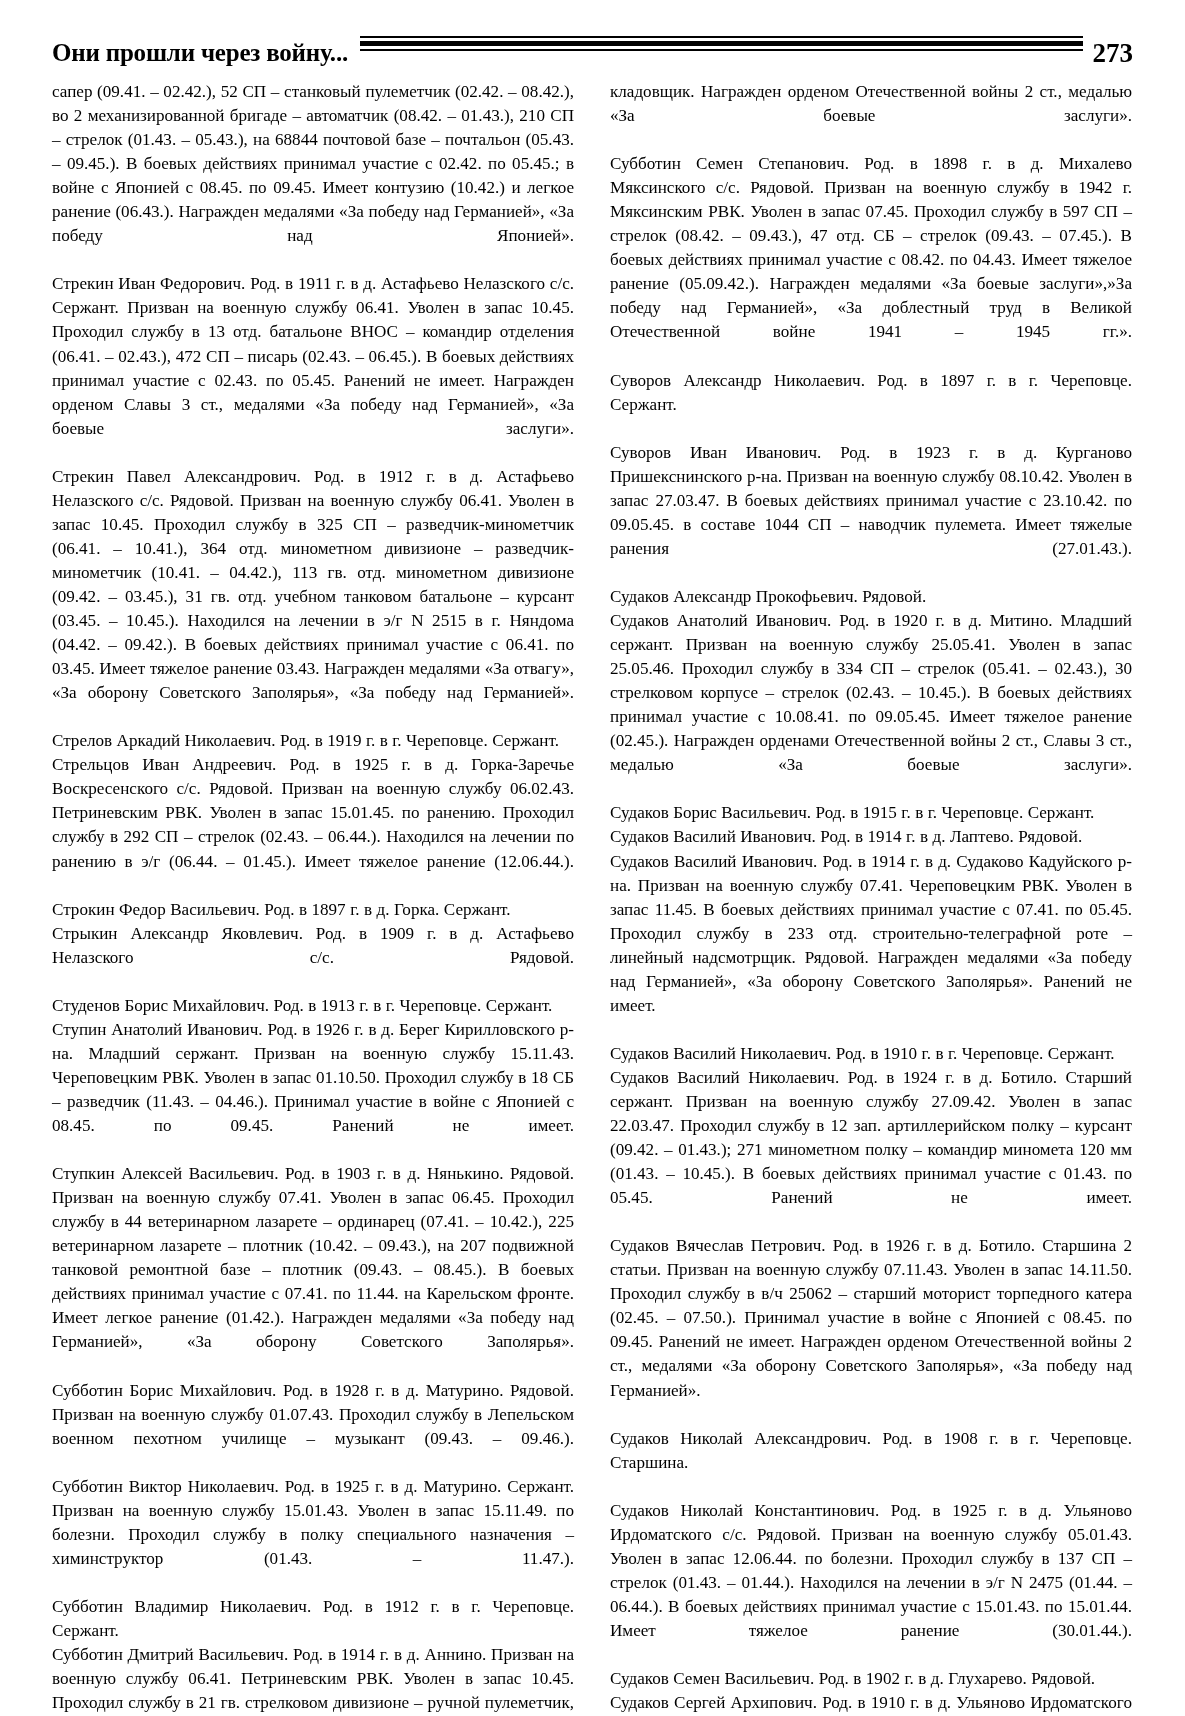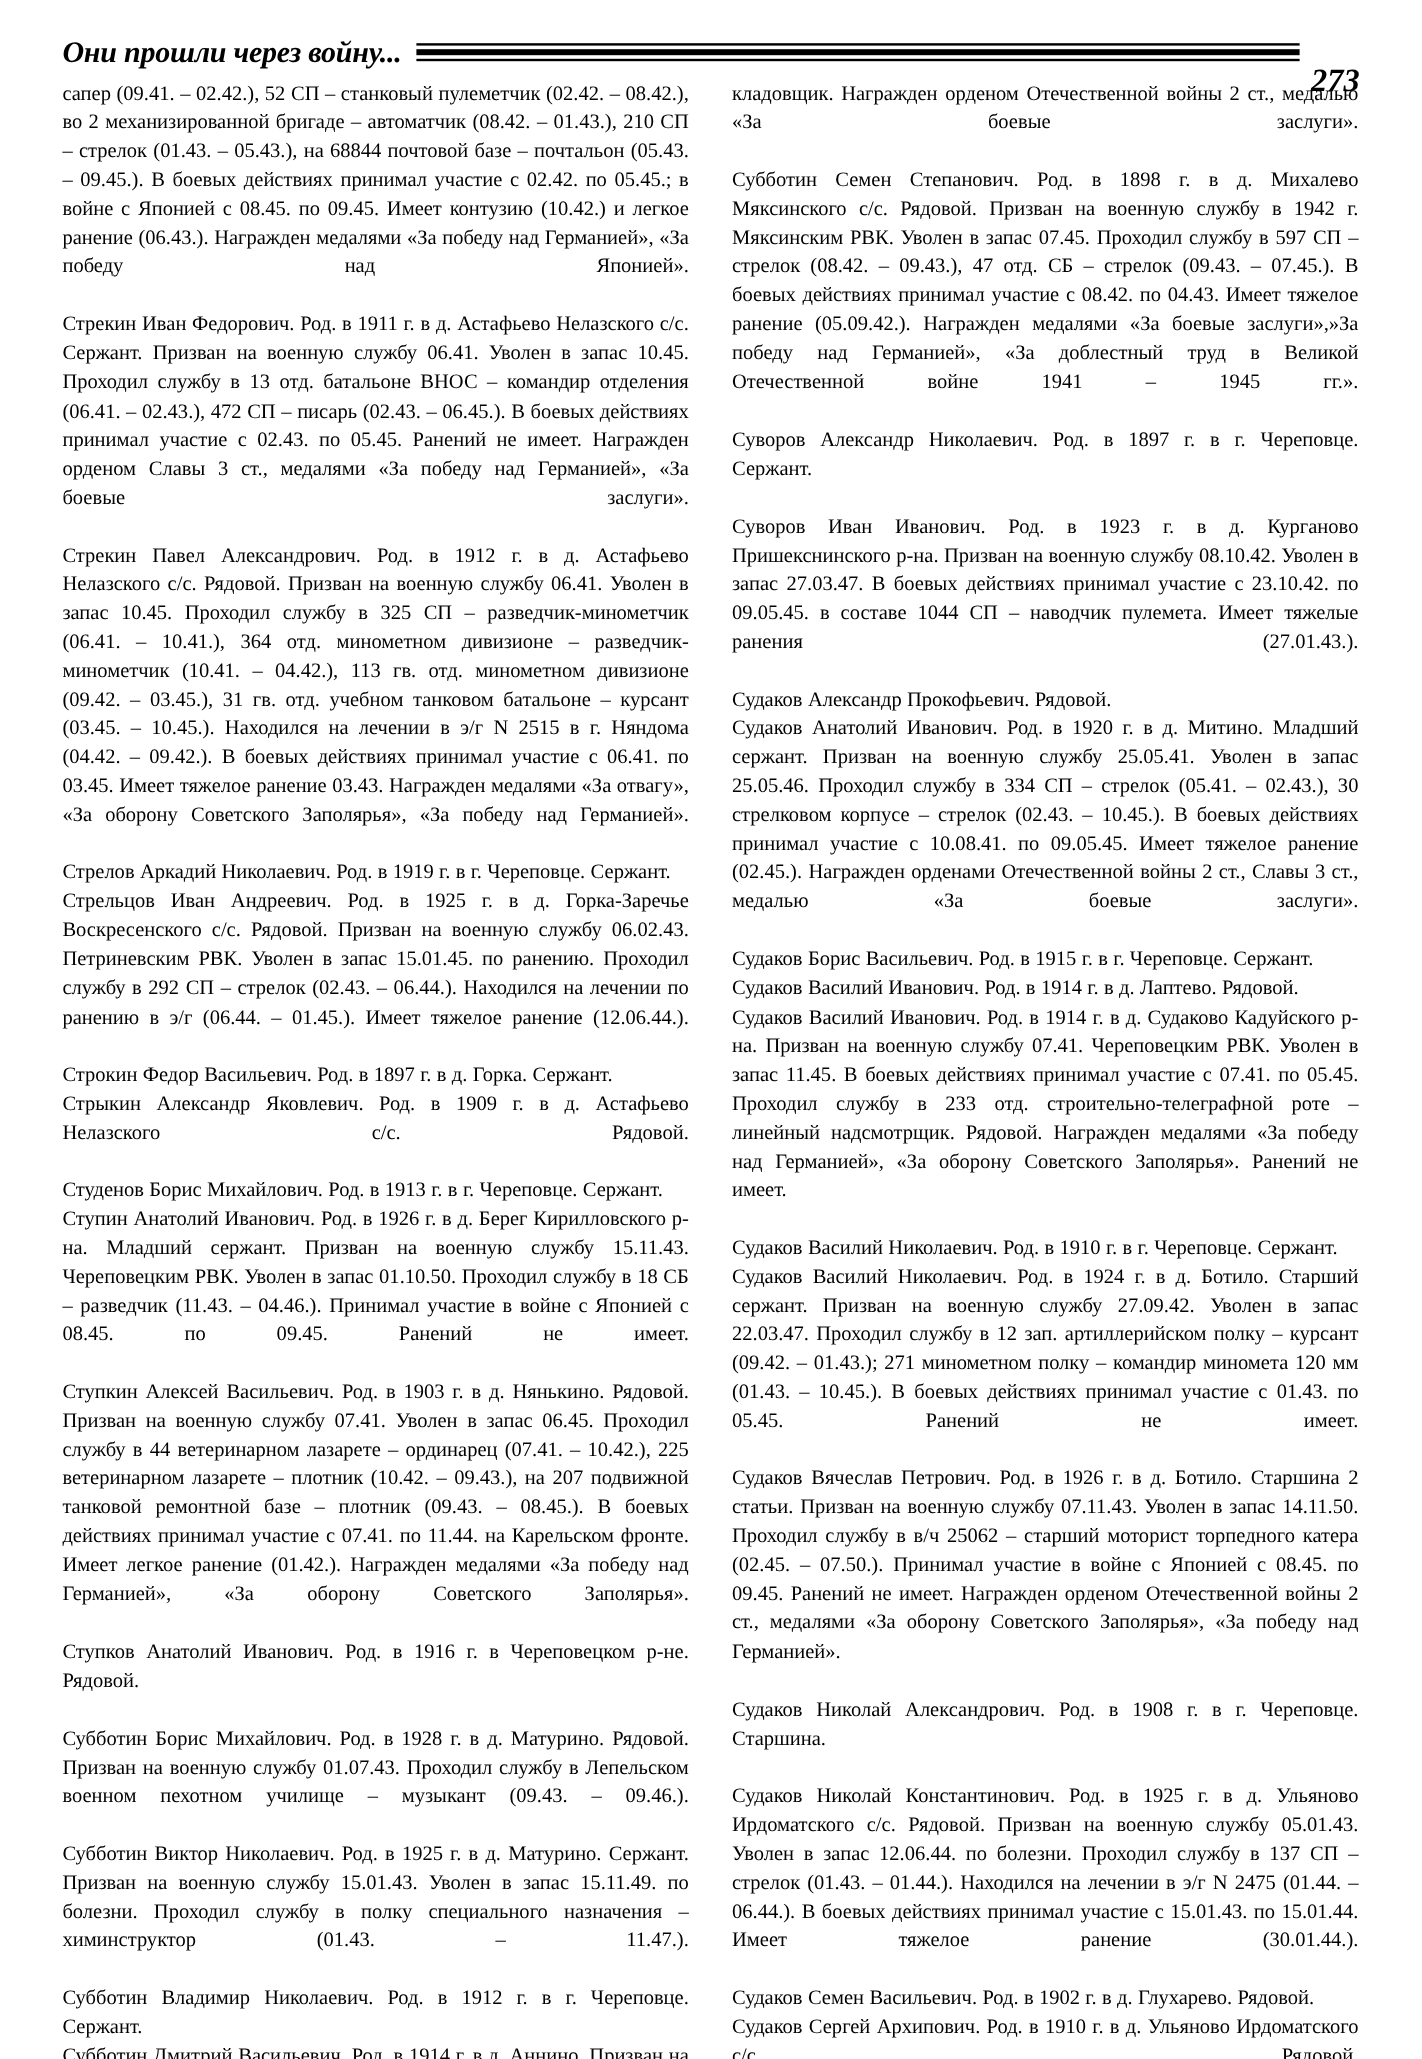--- a/index.html
+++ b/index.html
@@ -26,23 +26,22 @@
   }
 
   
   .running-head {
     position: absolute;
     left: 52px;
     right: 52px;
     top: 22px;
     height: 46px;
     display: flex;
-    align-items: center;
+    align-items: flex-end;
     gap: 0;
-    font-style: italic;
   }
   .rh-title {
     font-family: "Liberation Serif", "DejaVu Serif", serif;
     font-weight: 700;
     font-size: 25px;
     line-height: 30px;
     letter-spacing: -0.2px;
     white-space: nowrap;
     color: #000;
     flex: 0 0 auto;
@@ -72,21 +71,21 @@
     line-height: 30px;
     color: #000;
     flex: 0 0 auto;
     margin-top: 43px;
   }
 
   
   .columns {
     position: absolute;
     left: 52px;
-    top: 66px;
+    top: 80px;
     width: 1081px;
     height: 1600px;
     display: flex;
     gap: 36px;
   }
   .col {
     width: 522px;
     flex: 0 0 522px;
   }
 
@@ -129,21 +128,20 @@
       <p class="entry">сапер (09.41. – 02.42.), 52 СП – станковый пулеметчик (02.42. – 08.42.), во 2 механизированной бригаде – автоматчик (08.42. – 01.43.), 210 СП – стрелок (01.43. – 05.43.), на 68844 почтовой базе – почтальон (05.43. – 09.45.). В боевых действиях принимал участие с 02.42. по 05.45.; в войне с Японией с 08.45. по 09.45. Имеет контузию (10.42.) и легкое ранение (06.43.). Награжден медалями «За победу над Германией», «За победу над Японией».</p>
       <p class="entry">Стрекин Иван Федорович. Род. в 1911 г. в д. Астафьево Нелазского с/с. Сержант. Призван на военную службу 06.41. Уволен в запас 10.45. Проходил службу в 13 отд. батальоне ВНОС – командир отделения (06.41. – 02.43.), 472 СП – писарь (02.43. – 06.45.). В боевых действиях принимал участие с 02.43. по 05.45. Ранений не имеет. Награжден орденом Славы 3 ст., медалями «За победу над Германией», «За боевые заслуги».</p>
       <p class="entry">Стрекин Павел Александрович. Род. в 1912 г. в д. Астафьево Нелазского с/с. Рядовой. Призван на военную службу 06.41. Уволен в запас 10.45. Проходил службу в 325 СП – разведчик-минометчик (06.41. – 10.41.), 364 отд. минометном дивизионе – разведчик-минометчик (10.41. – 04.42.), 113 гв. отд. минометном дивизионе (09.42. – 03.45.), 31 гв. отд. учебном танковом батальоне – курсант (03.45. – 10.45.). Находился на лечении в э/г N 2515 в г. Няндома (04.42. – 09.42.). В боевых действиях принимал участие с 06.41. по 03.45. Имеет тяжелое ранение 03.43. Награжден медалями «За отвагу», «За оборону Советского Заполярья», «За победу над Германией».</p>
       <p class="entry nostretch">Стрелов Аркадий Николаевич. Род. в 1919 г. в г. Череповце. Сержант.</p>
       <p class="entry">Стрельцов Иван Андреевич. Род. в 1925 г. в д. Горка-Заречье Воскресенского с/с. Рядовой. Призван на военную службу 06.02.43. Петриневским РВК. Уволен в запас 15.01.45. по ранению. Проходил службу в 292 СП – стрелок (02.43. – 06.44.). Находился на лечении по ранению в э/г (06.44. – 01.45.). Имеет тяжелое ранение (12.06.44.).</p>
       <p class="entry nostretch">Строкин Федор Васильевич. Род. в 1897 г. в д. Горка. Сержант.</p>
       <p class="entry">Стрыкин Александр Яковлевич. Род. в 1909 г. в д. Астафьево Нелазского с/с. Рядовой.</p>
       <p class="entry nostretch">Студенов Борис Михайлович. Род. в 1913 г. в г. Череповце. Сержант.</p>
       <p class="entry">Ступин Анатолий Иванович. Род. в 1926 г. в д. Берег Кирилловского р-на. Младший сержант. Призван на военную службу 15.11.43. Череповецким РВК. Уволен в запас 01.10.50. Проходил службу в 18 СБ – разведчик (11.43. – 04.46.). Принимал участие в войне с Японией с 08.45. по 09.45. Ранений не имеет.</p>
       <p class="entry">Ступкин Алексей Васильевич. Род. в 1903 г. в д. Нянькино. Рядовой. Призван на военную службу 07.41. Уволен в запас 06.45. Проходил службу в 44 ветеринарном лазарете – ординарец (07.41. – 10.42.), 225 ветеринарном лазарете – плотник (10.42. – 09.43.), на 207 подвижной танковой ремонтной базе – плотник (09.43. – 08.45.). В боевых действиях принимал участие с 07.41. по 11.44. на Карельском фронте. Имеет легкое ранение (01.42.). Награжден медалями «За победу над Германией», «За оборону Советского Заполярья».</p>
-      <p class="entry">Ступков Анатолий Иванович. Род. в 1916 г. в Череповецком р-не. Рядовой.</p>
       <p class="entry">Субботин Борис Михайлович. Род. в 1928 г. в д. Матурино. Рядовой. Призван на военную службу 01.07.43. Проходил службу в Лепельском военном пехотном училище – музыкант (09.43. – 09.46.).</p>
       <p class="entry">Субботин Виктор Николаевич. Род. в 1925 г. в д. Матурино. Сержант. Призван на военную службу 15.01.43. Уволен в запас 15.11.49. по болезни. Проходил службу в полку специального назначения – химинструктор (01.43. – 11.47.).</p>
       <p class="entry nostretch">Субботин Владимир Николаевич. Род. в 1912 г. в г. Череповце. Сержант.</p>
       <p class="entry">Субботин Дмитрий Васильевич. Род. в 1914 г. в д. Аннино. Призван на военную службу 06.41. Петриневским РВК. Уволен в запас 10.45. Проходил службу в 21 гв. стрелковом дивизионе – ручной пулеметчик, 180 СП – ручной пулеметчик. В боевых действиях принимал участие с 08.41. по 06.42., с 02.45. по 05.45. Рядовой. Находился в плену с 06.42. по 03.45. в г. Орше. Имеет ранение (22.03.45.). Награжден медалью «За победу над Германией».</p>
 
     </div>
 
     <div class="col">
       <p class="entry">кладовщик. Награжден орденом Отечественной войны 2 ст., медалью «За боевые заслуги».</p>
       <p class="entry">Субботин Семен Степанович. Род. в 1898 г. в д. Михалево Мяксинского с/с. Рядовой. Призван на военную службу в 1942 г. Мяксинским РВК. Уволен в запас 07.45. Проходил службу в 597 СП – стрелок (08.42. – 09.43.), 47 отд. СБ – стрелок (09.43. – 07.45.). В боевых действиях принимал участие с 08.42. по 04.43. Имеет тяжелое ранение (05.09.42.). Награжден медалями «За боевые заслуги»,»За победу над Германией», «За доблестный труд в Великой Отечественной войне 1941 – 1945 гг.».</p>

